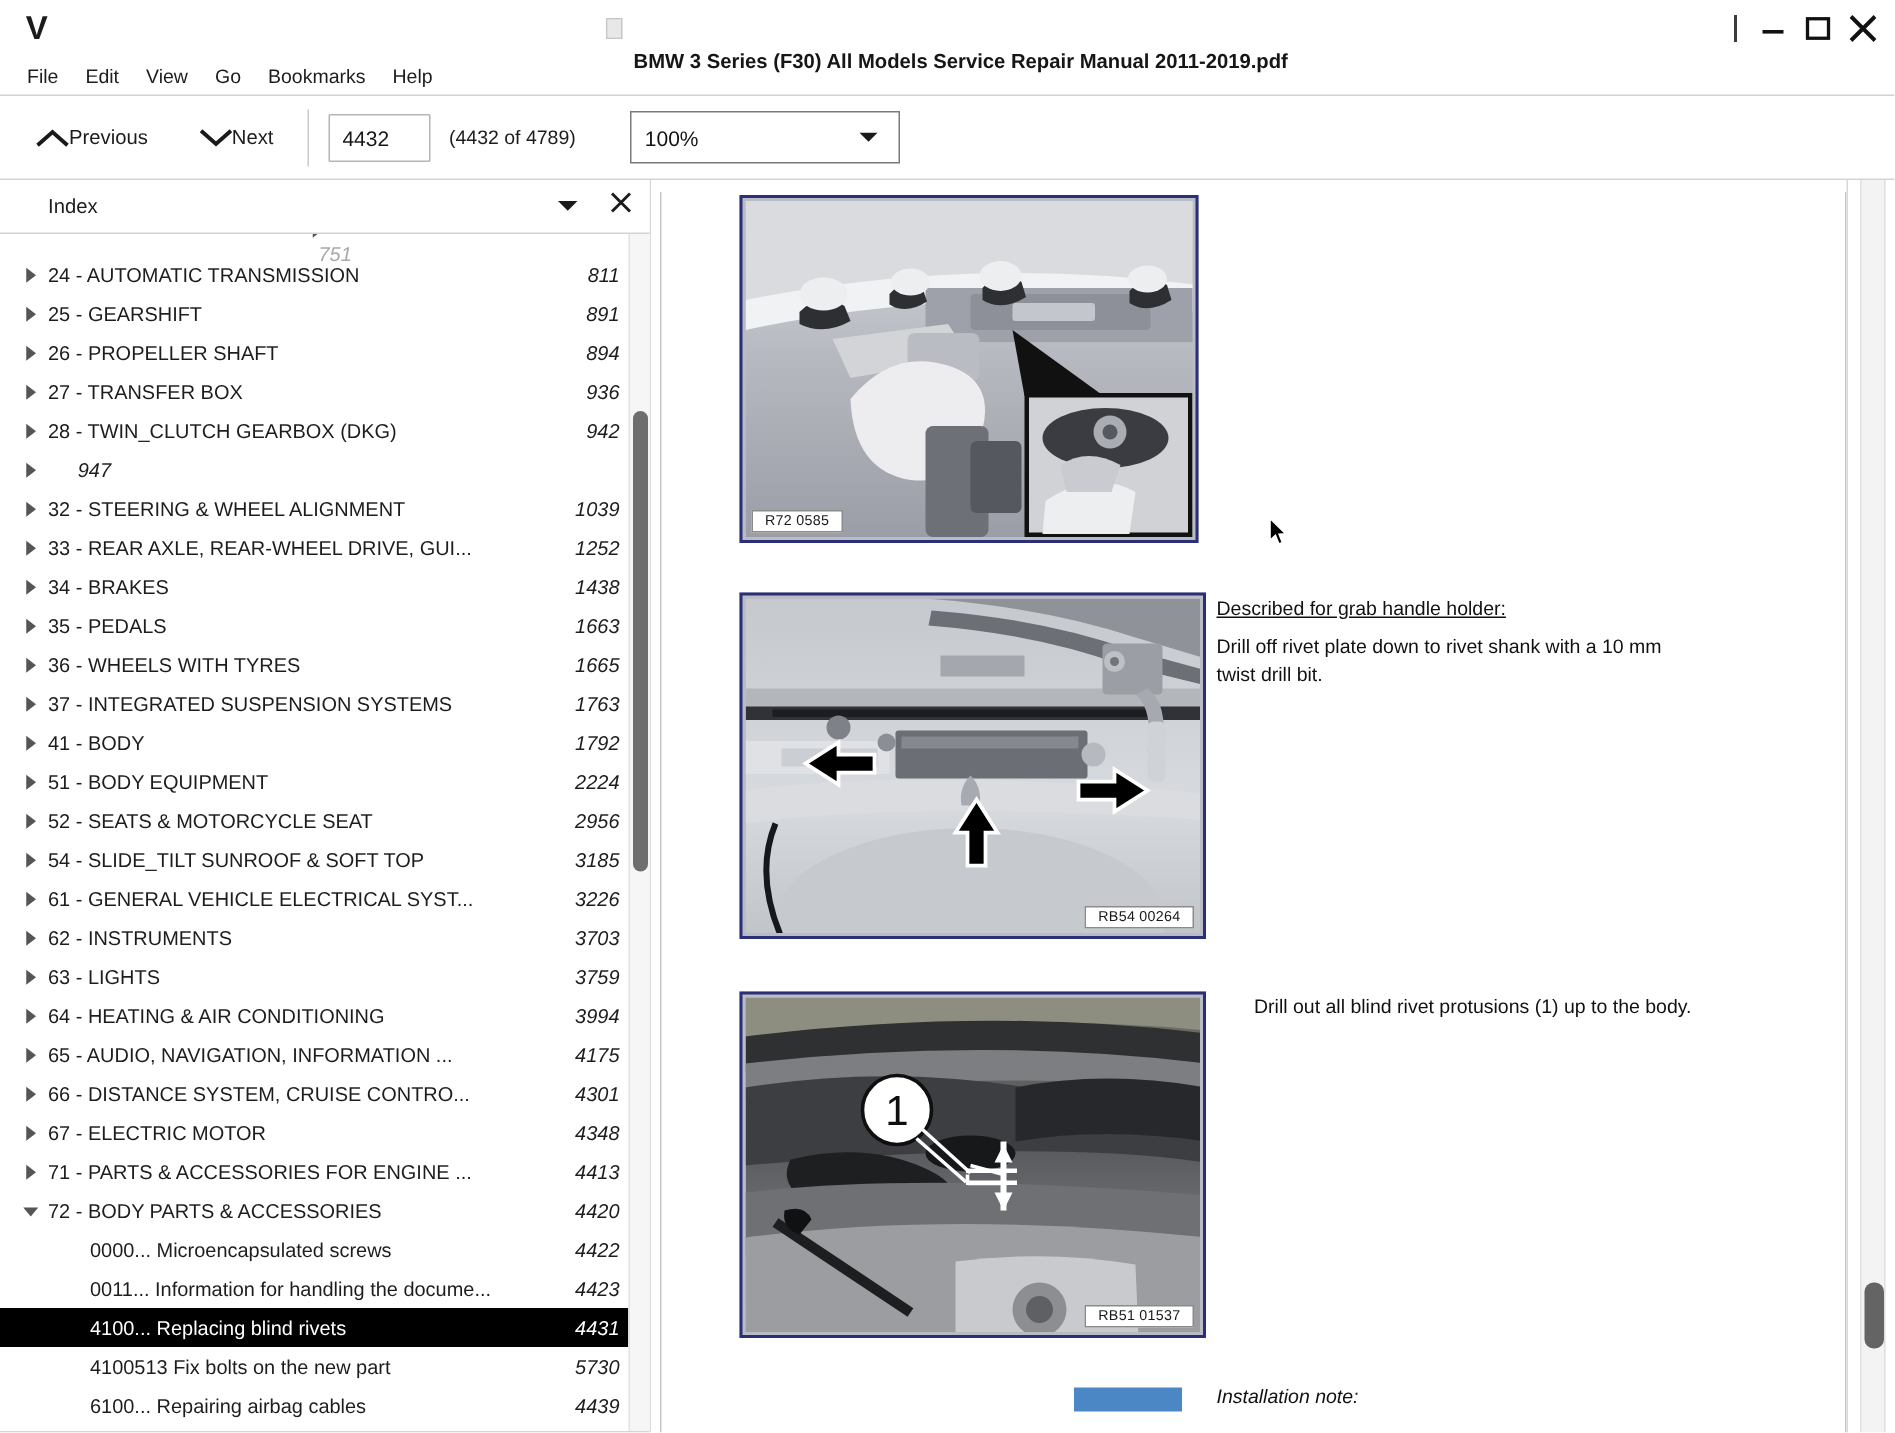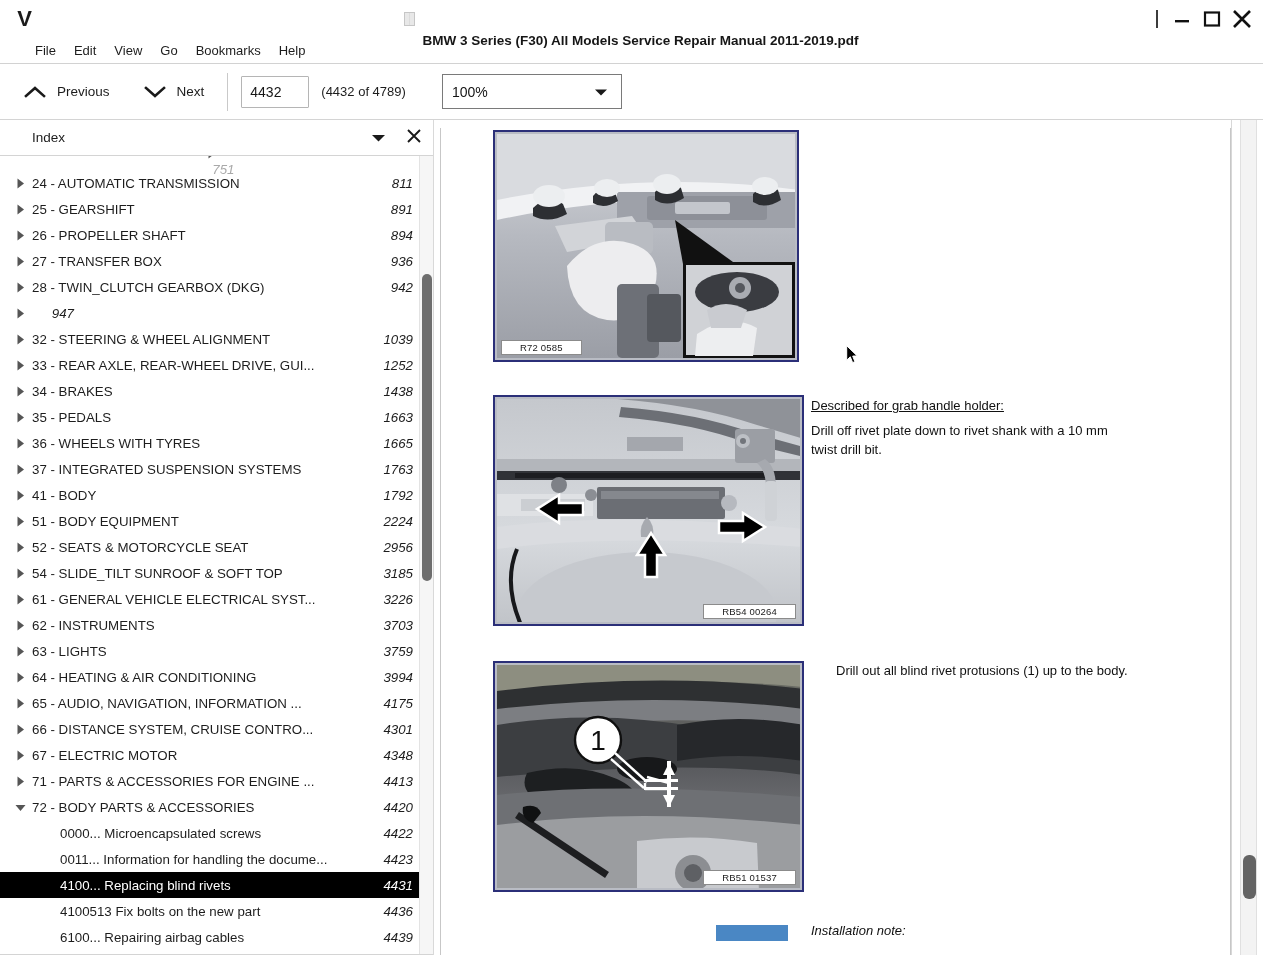--- a/index.html
+++ b/index.html
@@ -60,40 +60,40 @@
     width: 30px; height: 30px;
     display: flex; align-items: center; justify-content: center;
     cursor: default;
   }
   .win-btn svg { display: block; }
 
   
   .menubar {
     height: 27px; flex: 0 0 27px;
     display: flex; align-items: center;
-    padding-left: 26px;
+    padding-left: 9px;
     border-bottom: 1px solid #d2d2d2;
     background: #ffffff;
   }
   .menu-item {
     font-size: 13px; color: #1d1d1d;
     padding: 3px 9px;
     cursor: default;
   }
 
   
   .toolbar {
     height: 56px; flex: 0 0 56px;
     display: flex; align-items: center;
     padding-left: 14px;
     background: #ffffff;
     border-bottom: 1px solid #d4d4d4;
   }
   .tb-btn {
-    display: flex; align-items: center; gap: 11px;
+    display: flex; align-items: center; 
     padding: 4px 10px; cursor: default;
     font-size: 13.5px; color: #1c1c1c;
   }
   .chev { display: block; }
   .tb-sep {
     width: 1px; height: 38px; background: #c9c9c9;
     margin: 0 13px;
   }
   .page-input {
     width: 68px; height: 32px;
@@ -254,21 +254,21 @@
     border: 2px solid #2b2f78;
     background: #b9bcc4;
     overflow: hidden;
   }
   .fig-inner { position: absolute; inset: 2px; overflow: hidden; }
   .fig-tag {
     position: absolute; right: 6px; bottom: 5px;
     background: #ffffff;
     border: 1px solid #8b8b8b;
     font-size: 9.5px; color: #1a1a1a;
-    padding: 1px 18px;
+    padding: 1px 8px;
     font-family: "Liberation Sans", sans-serif;
     letter-spacing: 0.2px;
   }
   .fig-tag.left { left: 6px; right: auto; }
 
   .para {
     position: absolute;
     font-size: 13px;
     line-height: 19px;
     color: #111111;
@@ -638,21 +638,21 @@
               <span class="tw-page">4423</span>
             </div>
             <div class="tree-row selected">
               <span class="tw-arrow indent"></span>
               <span class="tw-label">4100... Replacing blind rivets</span>
               <span class="tw-page">4431</span>
             </div>
             <div class="tree-row">
               <span class="tw-arrow indent"></span>
               <span class="tw-label">4100513 Fix bolts on the new part</span>
-              <span class="tw-page">4436</span>
+              <span class="tw-page">5730</span>
             </div>
             <div class="tree-row">
               <span class="tw-arrow indent"></span>
               <span class="tw-label">6100... Repairing airbag cables</span>
               <span class="tw-page">4439</span>
             </div>
           </div>
         <div class="sb-scroll">
           <div class="sb-thumb"></div>
         </div>

